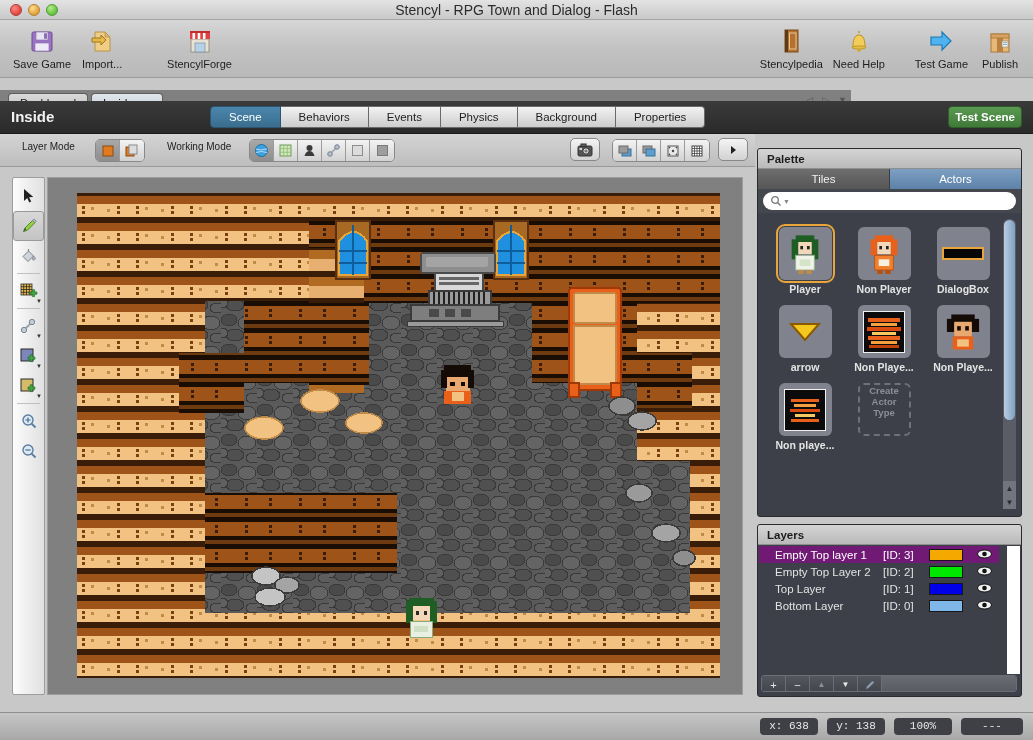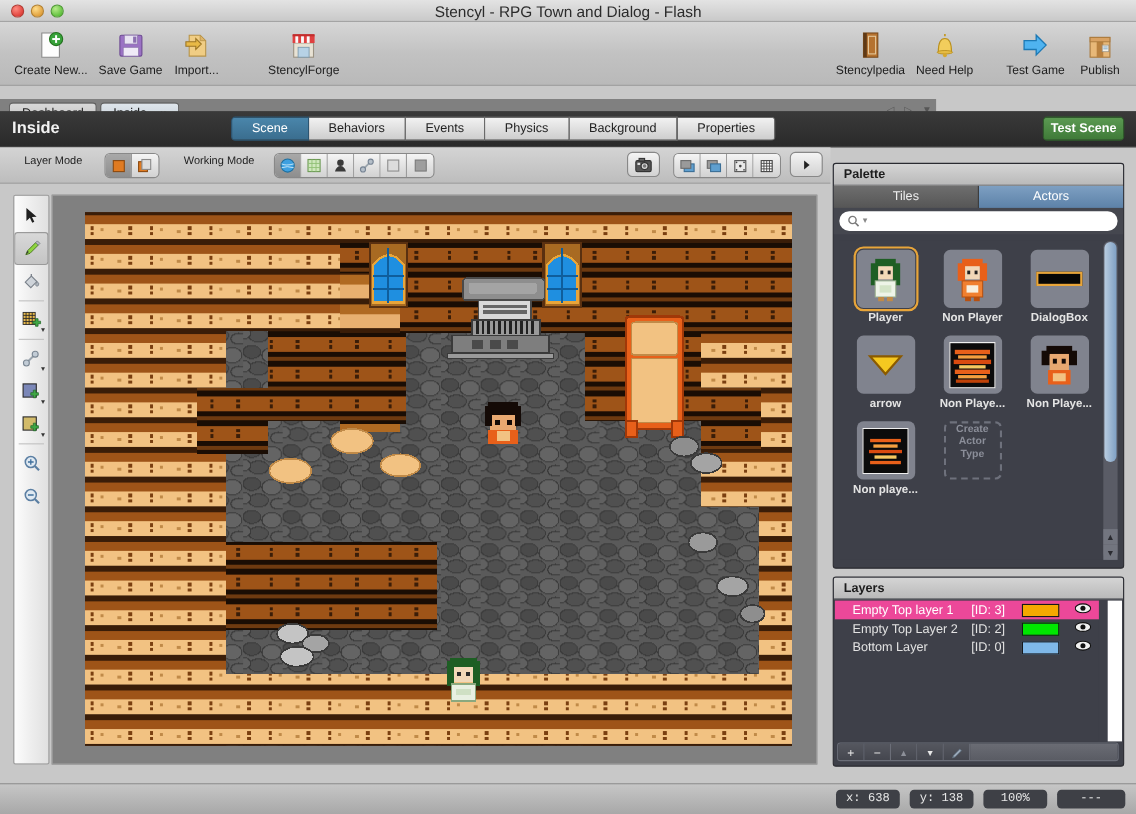--- a/index.html
+++ b/index.html
@@ -150,21 +150,21 @@
                     background:linear-gradient(to right,#b9cde0,#7fa0c4); border-radius:6px; }
   #pscroll .arw { position:absolute; left:0; width:13px; height:14px; background:#72757f;
                   display:flex; align-items:center; justify-content:center; font-size:8px; color:#2a2b31; }
 
   #layerspanel {
     position:absolute; left:757px; top:524px; width:265px; height:173px;
     background:#3e4049; border:1px solid #2a2b31; border-radius:3px;
   }
   #layerlist { position:absolute; left:1px; top:21px; width:240px; height:128px; background:#3e4049; }
   .lrow { height:17px; display:flex; align-items:center; font-size:11.5px; color:#e2e2e2; padding-left:16px; }
-  .lrow.sel { background:#ec4899; color:#fff; }
+  .lrow.sel { background:#701a75; color:#fff; }
   .lname { width:108px; }
   .lid { width:46px; }
   .lswatch { width:34px; height:12px; border:1px solid #16171b; }
   .leye { margin-left:14px; }
   #lscroll { position:absolute; right:1px; top:21px; width:13px; height:128px; background:#fff; }
   #layerbtns { position:absolute; left:3px; bottom:4px; display:flex; width:256px;
                border:1px solid #6b6e78; border-radius:3px; overflow:hidden; height:17px; }
   .lbtn { width:24px; height:17px; display:flex; align-items:center; justify-content:center;
           background:linear-gradient(to bottom,#55575f,#42444c); border-right:1px solid #6b6e78;
           font-size:11px; color:#e8e8e8; }
@@ -191,32 +191,20 @@
     <div class="win-btn min"></div>
     <div class="win-btn max"></div>
   </div>
   <div class="title">Stencyl - RPG Town and Dialog - Flash</div>
 </div>
 
 <div id="maintoolbar">
 
   <div class="tb-group" style="left:8px;">
 
-    <div class="tb-item">
-      <div class="tb-icon">
-        <svg width="30" height="30" viewBox="0 0 30 30">
-          <path d="M7 4 h11 l5 5 v17 h-16 z" fill="#fdfdfd" stroke="#8a8a8a" stroke-width="1"></path>
-          <path d="M18 4 l5 5 h-5 z" fill="#d8d8d8" stroke="#8a8a8a" stroke-width="0.8"></path>
-          <circle cx="20" cy="9.5" r="6" fill="#37a23a" stroke="#24711f" stroke-width="1"></circle>
-          <rect x="19.1" y="6" width="1.8" height="7" fill="#fff"></rect>
-          <rect x="16.5" y="8.6" width="7" height="1.8" fill="#fff"></rect>
-        </svg>
-      </div>
-      <div class="tb-label">Create New...</div>
-    </div>
 
     <div class="tb-item">
       <div class="tb-icon">
         <svg width="30" height="30" viewBox="0 0 30 30">
           <rect x="5" y="6" width="20" height="19" rx="1.5" fill="#9b72c4" stroke="#6e4b93" stroke-width="1"></rect>
           <rect x="9" y="6" width="12" height="8" fill="#e8e3f2" stroke="#8e76ad" stroke-width="0.7"></rect>
           <rect x="17" y="7.3" width="3" height="5.5" fill="#8b6fb0"></rect>
           <rect x="8" y="17" width="14" height="8" fill="#efeaf7" stroke="#8e76ad" stroke-width="0.7"></rect>
         </svg>
       </div>
@@ -838,20 +826,31 @@
       <span class="lid">[ID: 2]</span>
       <span class="lswatch" style="background:#00e800;"></span>
       <span class="leye">
         <svg width="15" height="10" viewBox="0 0 15 10">
             <ellipse cx="7.5" cy="5" rx="7" ry="4" fill="#f0f0f0" stroke="#111" stroke-width="1"></ellipse>
             <circle cx="7.5" cy="5" r="2.3" fill="#111"></circle>
           </svg>
       </span>
     </div>
 
+    <div class="lrow">
+      <span class="lname">Top Layer</span>
+      <span class="lid">[ID: 1]</span>
+      <span class="lswatch" style="background:#0000e8;"></span>
+      <span class="leye">
+        <svg width="15" height="10" viewBox="0 0 15 10">
+            <ellipse cx="7.5" cy="5" rx="7" ry="4" fill="#f0f0f0" stroke="#111" stroke-width="1"></ellipse>
+            <circle cx="7.5" cy="5" r="2.3" fill="#111"></circle>
+          </svg>
+      </span>
+    </div>
 
     <div class="lrow">
       <span class="lname">Bottom Layer</span>
       <span class="lid">[ID: 0]</span>
       <span class="lswatch" style="background:#7fb8e8;"></span>
       <span class="leye">
         <svg width="15" height="10" viewBox="0 0 15 10">
             <ellipse cx="7.5" cy="5" rx="7" ry="4" fill="#f0f0f0" stroke="#111" stroke-width="1"></ellipse>
             <circle cx="7.5" cy="5" r="2.3" fill="#111"></circle>
           </svg>

